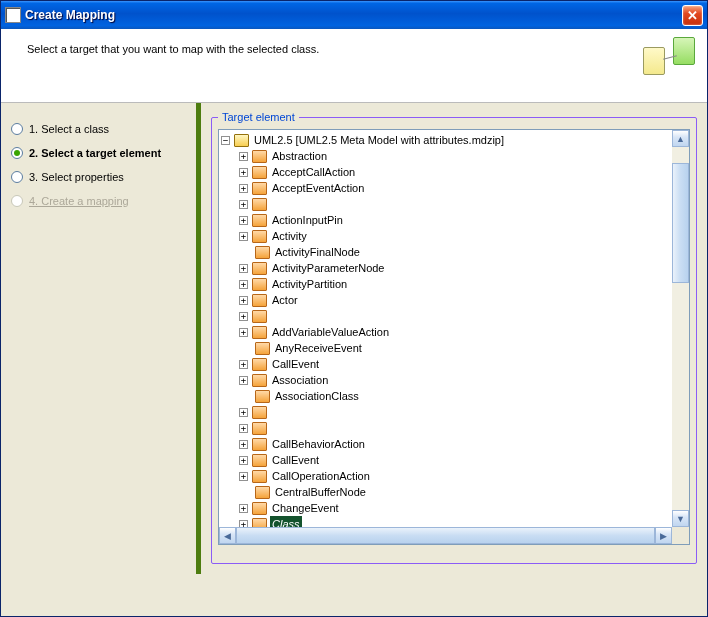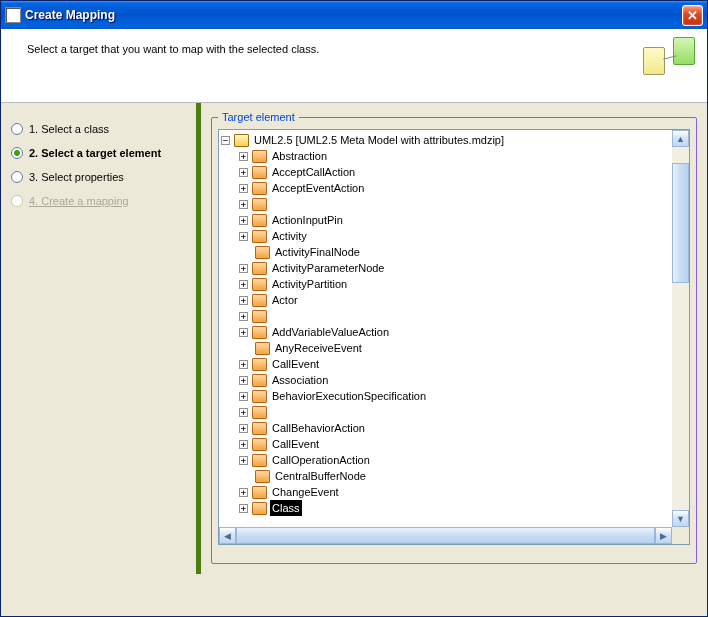--- a/index.html
+++ b/index.html
@@ -201,21 +201,21 @@
     border-radius:1px;
   }
   .icon.block {
     border:1px solid #b76618;
     background:linear-gradient(to bottom,#ffd9a8,#f5a33a);
   }
   .lbltxt {
     padding:0 2px;
   }
   .lbltxt.selected {
-    background:#000000; color:#fff;
+    background:#14532d; color:#fff;font-style:italic;
   }
   
   .footer {
     height:34px;
     border-top:1px solid #bbb;
     display:flex; align-items:center; justify-content:flex-end;
     padding:0 12px; gap:6px;margin-top:46px;
   }
   .footer button {
     font-family:Tahoma; font-size:11px;
@@ -375,23 +375,29 @@
                   </li>
                   <li class="node">
                     <div class="row">
                       <span class="toggle">+</span>
                       <span class="icon block"></span>
                       <span class="lbltxt">Association</span>
                     </div>
                   </li>
                   <li class="node">
                     <div class="row">
-                      <span class="toggle">+</span>
-                      <span class="icon block"></span>
-                      <span class="lbltxt">BehaviorExecutionSpecification</span>
+                      <span class="toggle none"></span>
+                      <span class="icon block"></span>
+                      <span class="lbltxt">AssociationClass</span>
+                    </div>
+                  </li>
+                  <li class="node">
+                    <div class="row">
+                      <span class="toggle">+</span>
+                      <span class="icon block"></span>
                     </div>
                   </li>
                   <li class="node">
                     <div class="row">
                       <span class="toggle">+</span>
                       <span class="icon block"></span>
                     </div>
                   </li>
                   <li class="node">
                     <div class="row">

